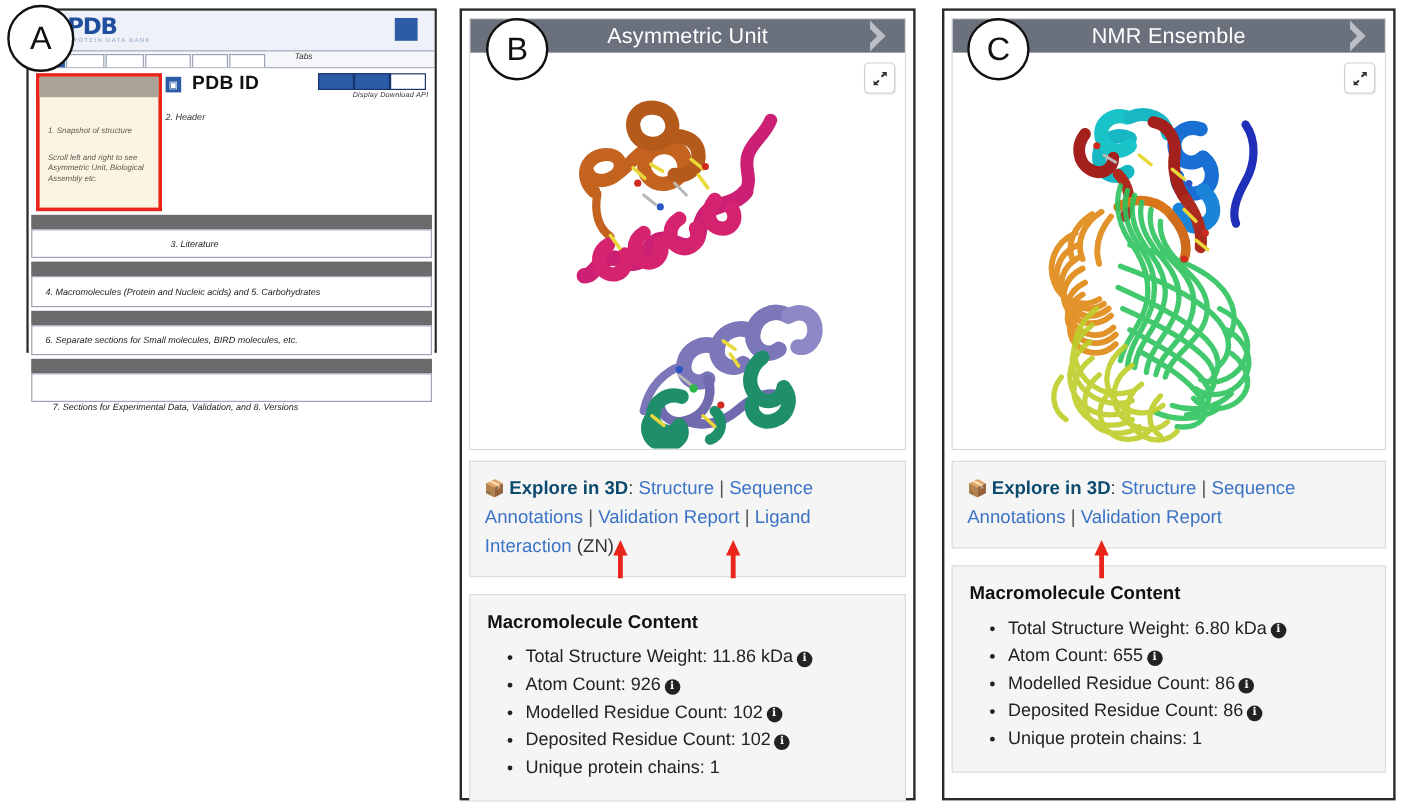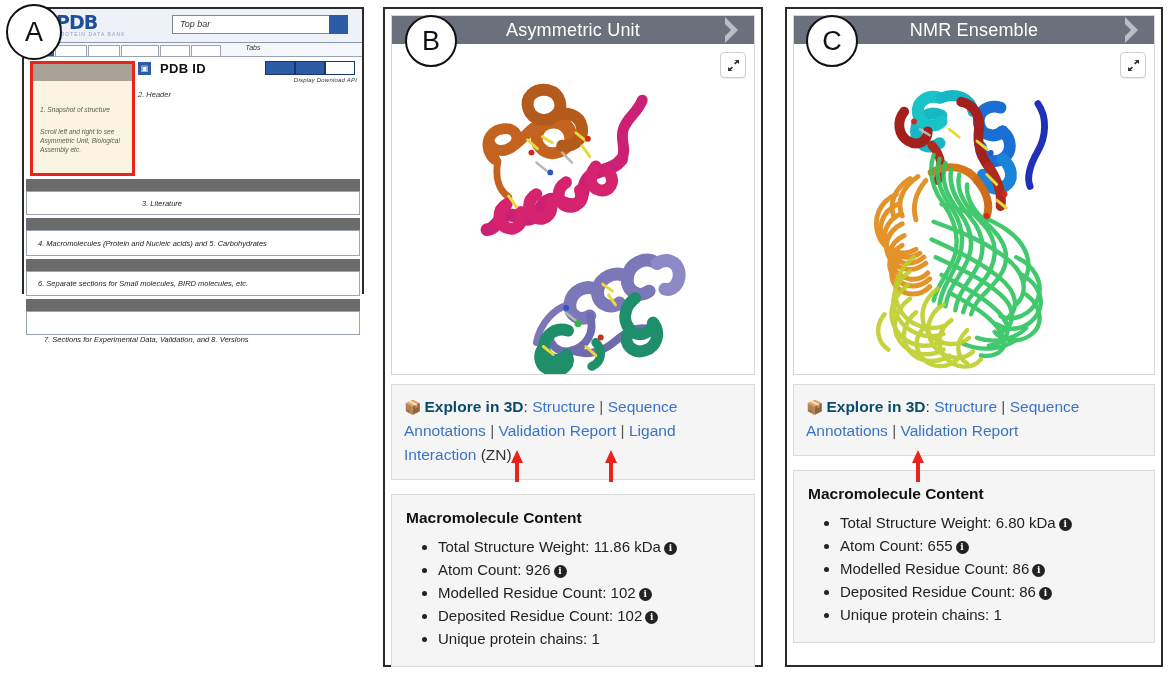--- a/index.html
+++ b/index.html
@@ -31,21 +31,21 @@
 
   .wf-snapshot{position:absolute;left:6px;top:4px;width:105px;height:115px;border:3px solid #e8241b;box-sizing:border-box;background:#fbf4e2;}
   .wf-snapshot-bar{height:17px;background:#a8a396;}
   .wf-snap-text{padding:6px 7px 0 7px;font-style:italic;font-size:6.6px;line-height:9px;color:#5b5b52;}
   .wf-snap-t1{margin-top:18px;}
   .wf-snap-t2{margin-top:7px;}
 
   .wf-right{position:absolute;left:114px;top:4px;right:3px;}
   .wf-hdr-row{display:flex;align-items:center;gap:9px;}
   .wf-pdbicon{width:13px;height:13px;background:#2b5ca5;color:#fff;font-size:8px;display:flex;align-items:center;justify-content:center;}
-  .wf-pdbid{font-weight:bold;font-size:13px;color:#111;letter-spacing:0.3px;}
+  .wf-pdbid{font-weight:bold;font-size:16px;color:#111;letter-spacing:0.3px;}
   .wf-ddbar{position:absolute;right:4px;top:0;display:flex;}
   .wf-ddbar div{width:30px;height:14px;border:1px solid #17356b;box-sizing:border-box;background:#2b5ca5;}
   .wf-ddbar div:last-child{background:#fff;}
   .wf-ddlabels{position:absolute;right:2px;top:16px;font-style:italic;font-size:6px;color:#333;letter-spacing:0.2px;}
   .wf-header-lbl{margin-top:14px;font-style:italic;font-size:7.5px;color:#333;}
 
   .wf-graybar{position:absolute;background:#6b6b6b;height:12px;}
   .wf-sec-lbl{position:absolute;font-style:italic;font-size:7.5px;color:#222;}
   .wf-box{position:absolute;border:1px solid #9aa4b2;box-sizing:border-box;background:#fff;}
 
@@ -86,21 +86,20 @@
 
 <div class="stage">
 
   <div class="panel" id="panel-a">
 
     <div class="wf-topbar">
       <div class="wf-logo">
         <div class="wf-logo-main">PDB</div>
         <div class="wf-logo-sub">PROTEIN DATA BANK</div>
       </div>
-      <div class="wf-search">Top bar</div>
       <div class="wf-search-btn" style="left:305px;top:6px;position:absolute;"></div>
     </div>
 
     <div class="wf-tabs">
       <div class="wf-tab sel" style="width:28px;margin-left:2px;"></div>
       <div class="wf-tab" style="width:32px;"></div>
       <div class="wf-tab" style="width:32px;"></div>
       <div class="wf-tab" style="width:38px;"></div>
       <div class="wf-tab" style="width:30px;"></div>
       <div class="wf-tab" style="width:30px;"></div>

